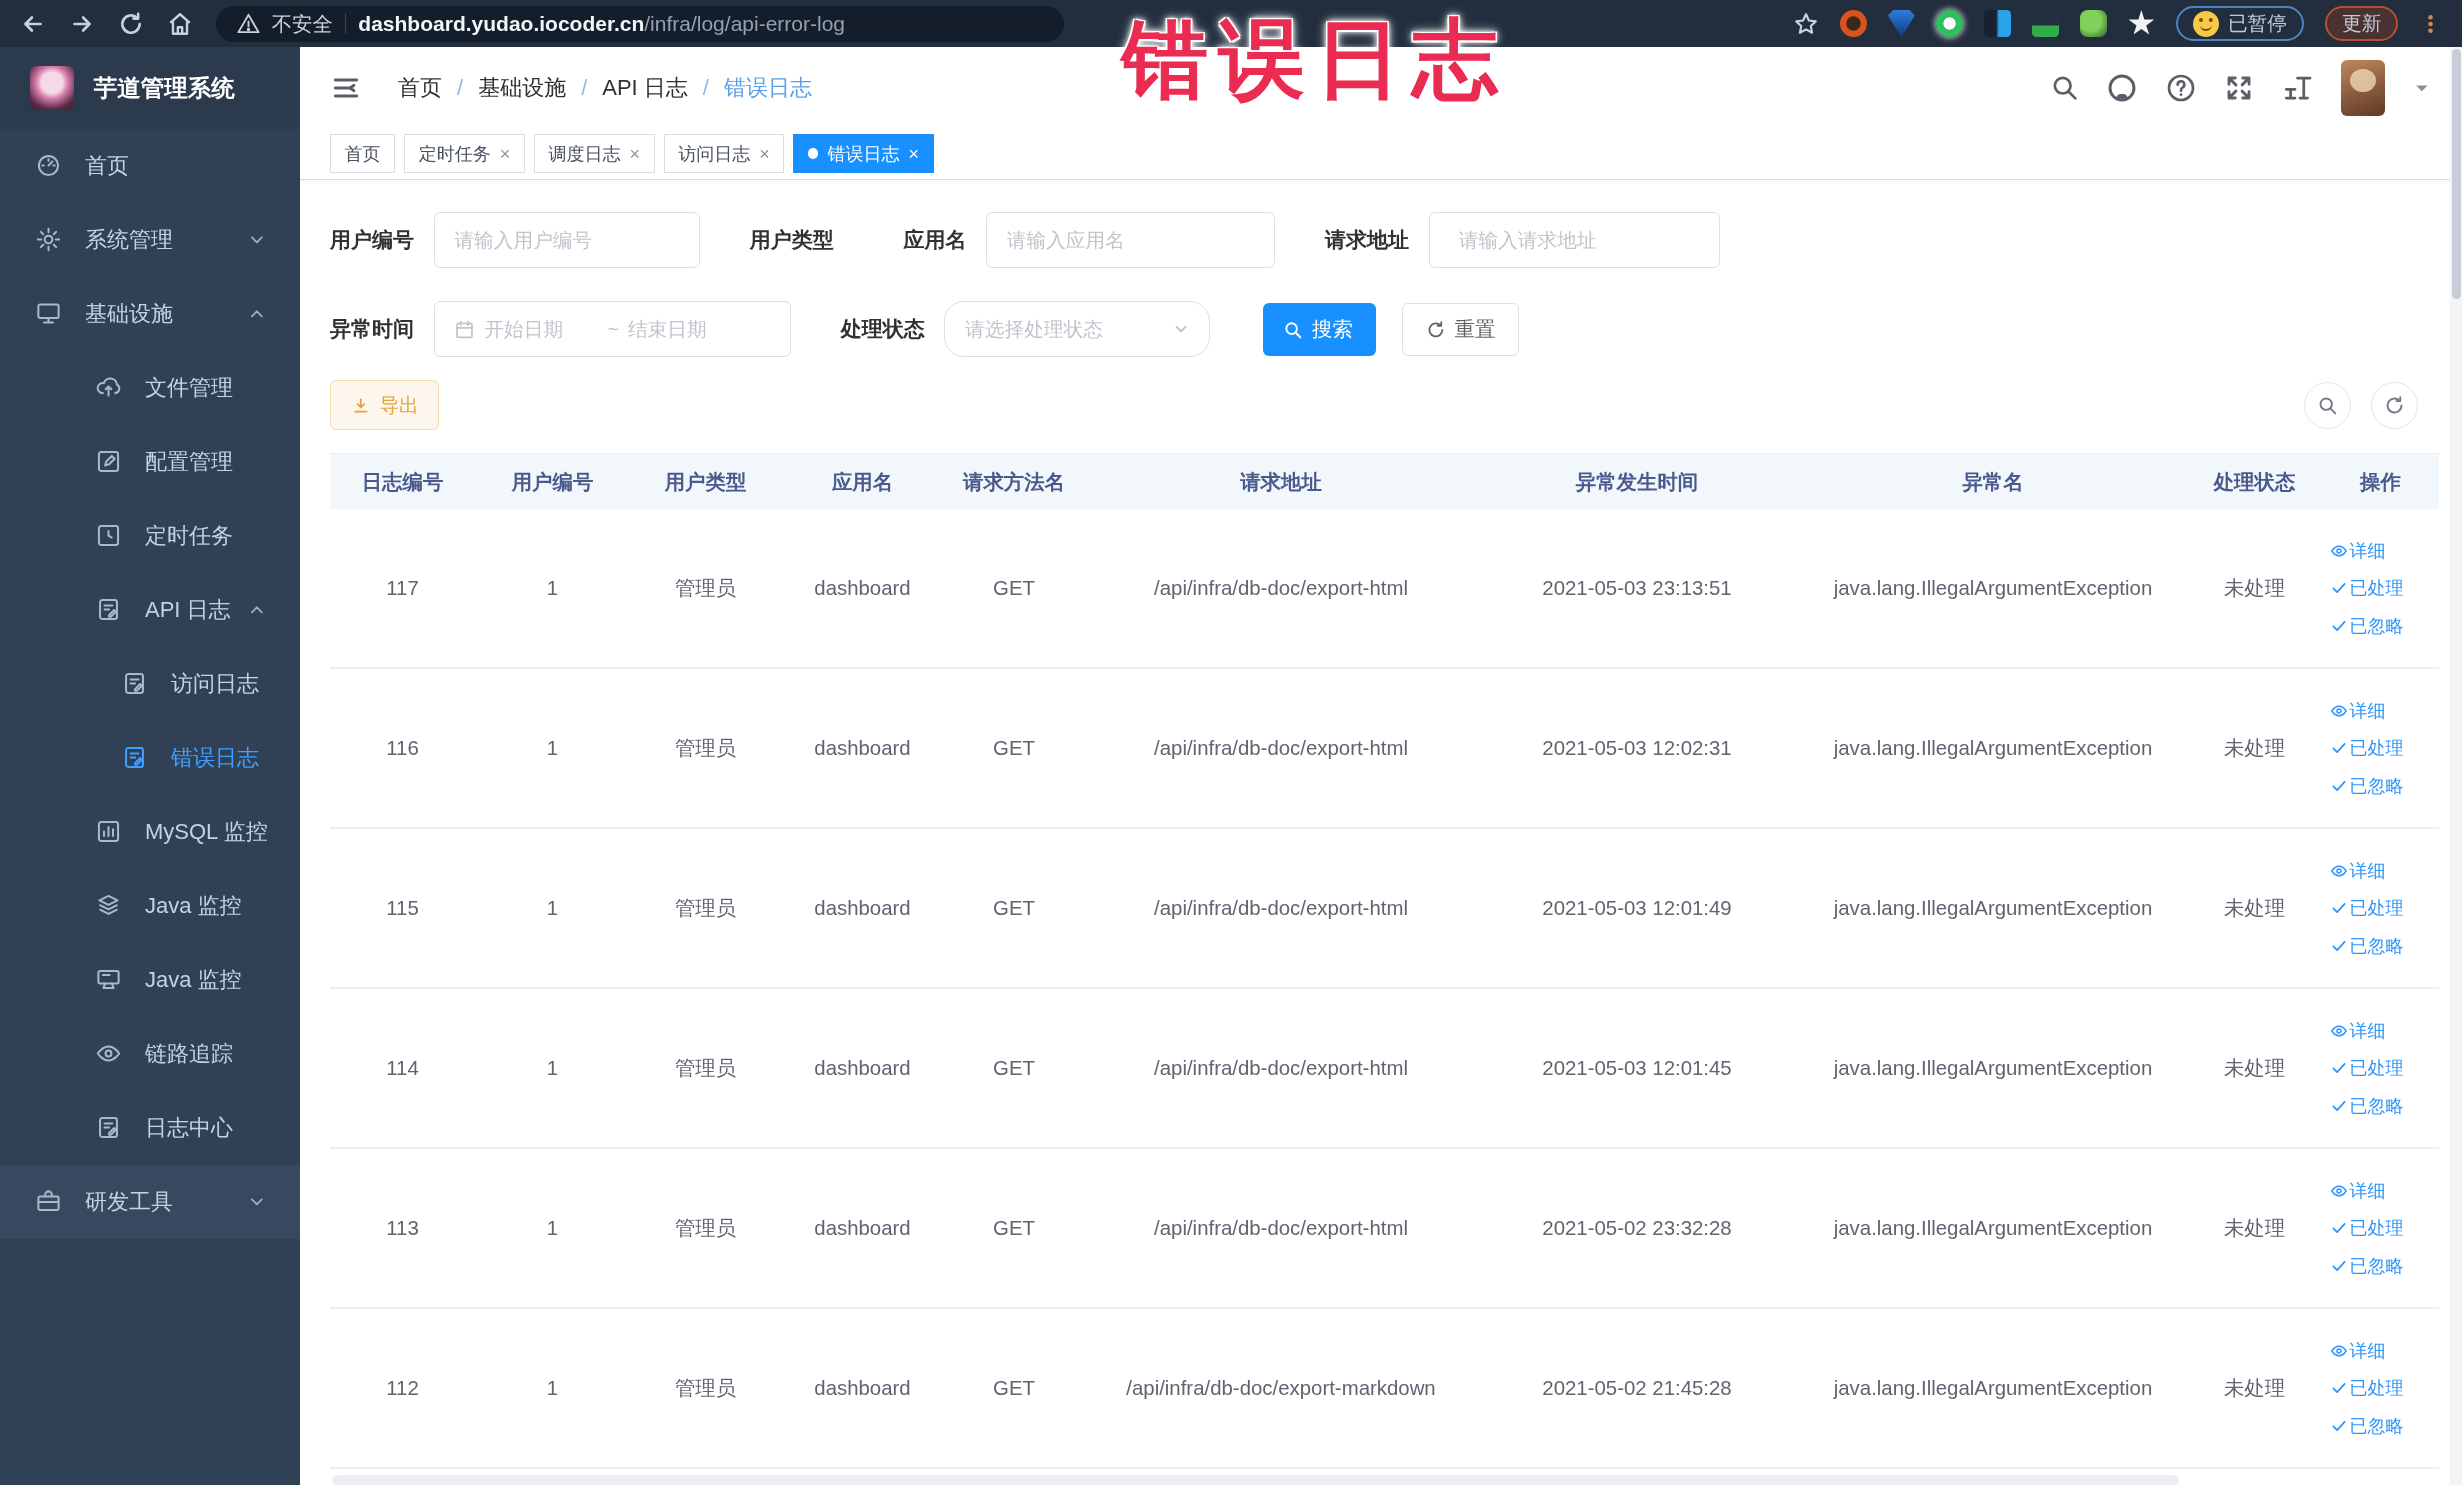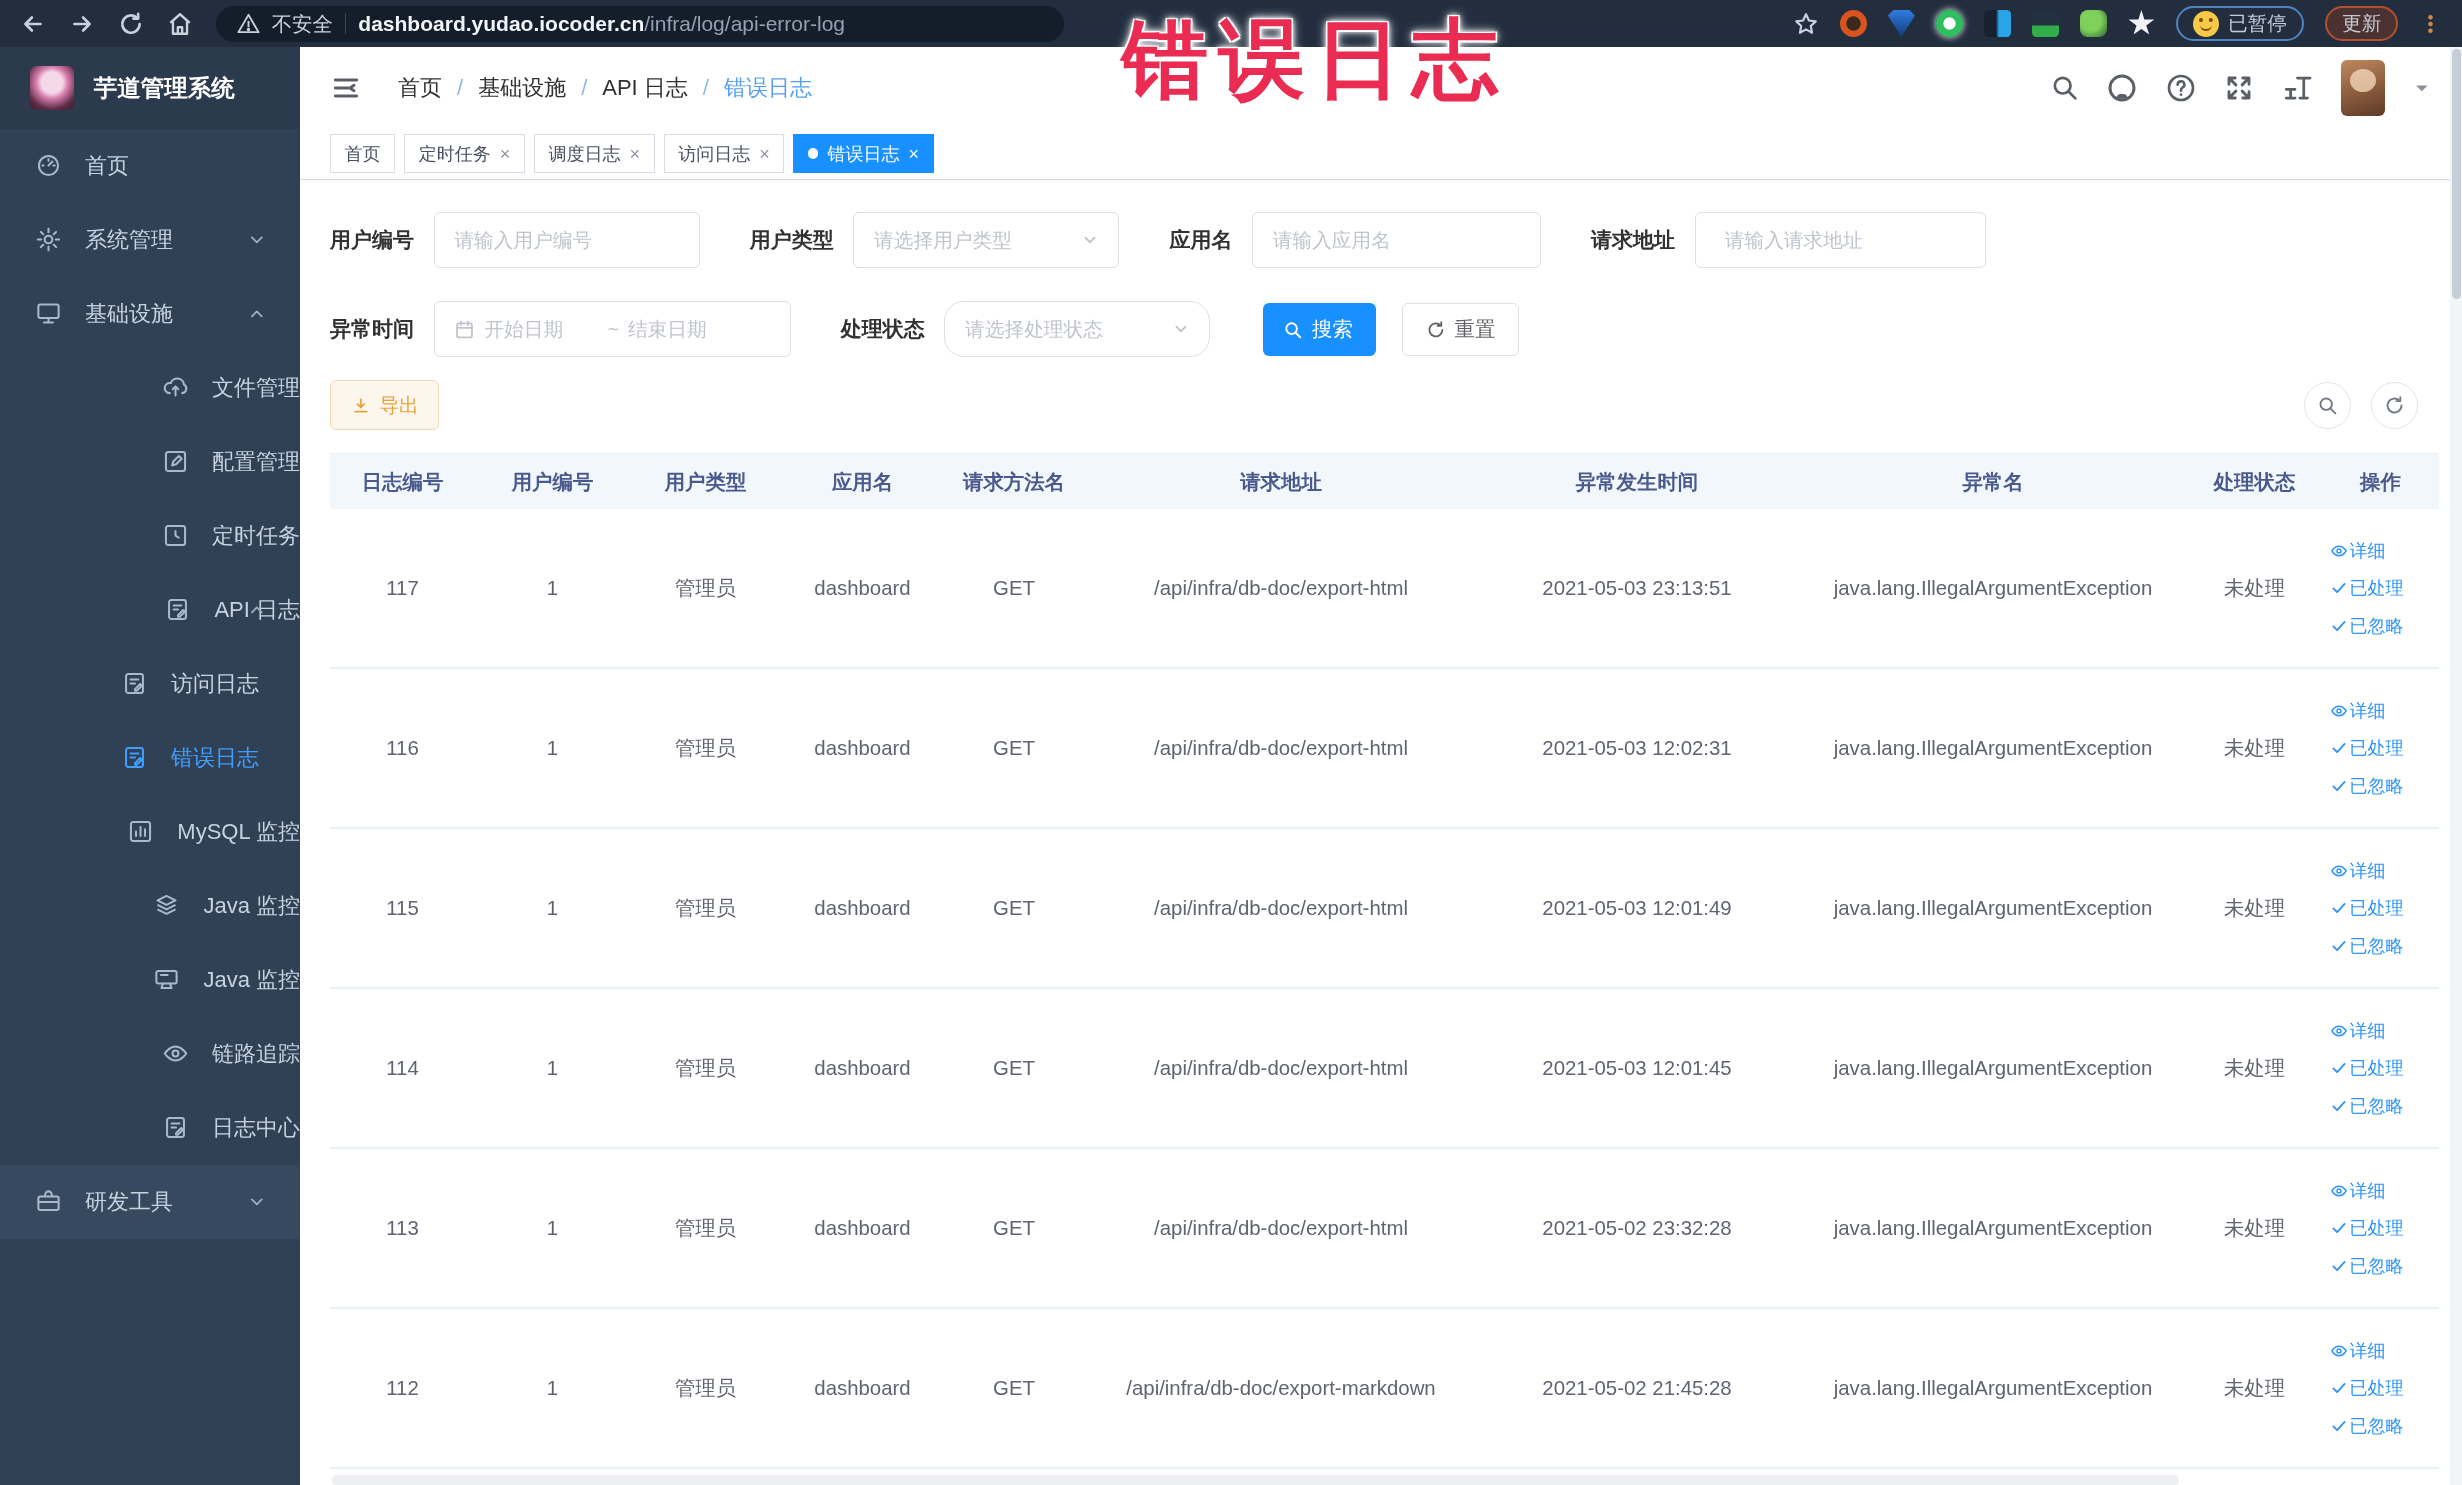--- a/index.html
+++ b/index.html
@@ -24,21 +24,21 @@
   .face::after { content:""; position:absolute; left:6.8px; top:12px; width:12px; height:6.8px; border-bottom:2.3px solid #7a4a00; border-radius:0 0 10.6px 10.6px; }
 
   
   .app { display:flex; height:1439px; }
 
   .sidebar { width:300px; flex-shrink:0; background:#304156; color:#c7d2e0; overflow:hidden; }
   .logo-row { height:82px; display:flex; align-items:center; gap:19.7px; padding-left:30px; background:#2b3a4d; }
   .logo-img { width:44px; height:44px; border-radius:6px; background:radial-gradient(circle at 50% 38%, #f6d9e8 0 30%, #d77fae 45%, #5d2c45 75%, #3c1c2e 100%); flex-shrink:0; }
   .logo-title { color:#fff; font-size:23.5px; font-weight:700; }
   .menu-item { height:74px; display:flex; align-items:center; gap:21px; font-size:22px; padding-left:35px; position:relative; cursor:pointer; color:#c7d2e0; }
-  .menu-item.l2 { padding-left:74px;justify-content:flex-end; }
+  .menu-item.l2 { padding-left:95px; }
   .menu-item.l3 { padding-left:121px; }
   .menu-item .mi { width:29px; height:29px; color:#a9b8cb; flex-shrink:0; }
   .menu-item .chev { position:absolute; right:33px; color:#9fb0c4; }
   .menu-item.active, .menu-item.active .mi { color:#409eff; }
   .menu-item.devtools { background:#36495e; }
 
   .main { flex:1; display:flex; flex-direction:column; background:#fff; position:relative; min-width:0; }
 
   
   .topbar { height:82px; display:flex; align-items:center; padding:0 30px; background:#fff; }
@@ -421,28 +421,20 @@
 
       <div class="filter-row">
         <div class="f-group">
           <span class="f-label">用户编号</span>
           <div class="f-input" style="width:266px;">
             <input placeholder="请输入用户编号" style="">
           </div>
         </div>
         <div class="f-group">
           <span class="f-label">用户类型</span>
-          <div class="f-select" style="width:266px;">
-            <input readonly="" placeholder="请选择用户类型" style="">
-            <span class="sel-chev">
-                <svg width="18" height="18" viewBox="0 0 24 24" fill="none" stroke="currentColor" stroke-width="2.4" stroke-linecap="round" stroke-linejoin="round">
-                  <path d="M6 9l6 6 6-6"></path>
-                </svg>
-              </span>
-          </div>
         </div>
         <div class="f-group">
           <span class="f-label">应用名</span>
           <div class="f-input" style="width:289px;">
             <input placeholder="请输入应用名" style="">
           </div>
         </div>
         <div class="f-group" style="margin-right:0;">
           <span class="f-label">请求地址</span>
           <div class="f-input" style="width:291px;padding-left:29px;">

